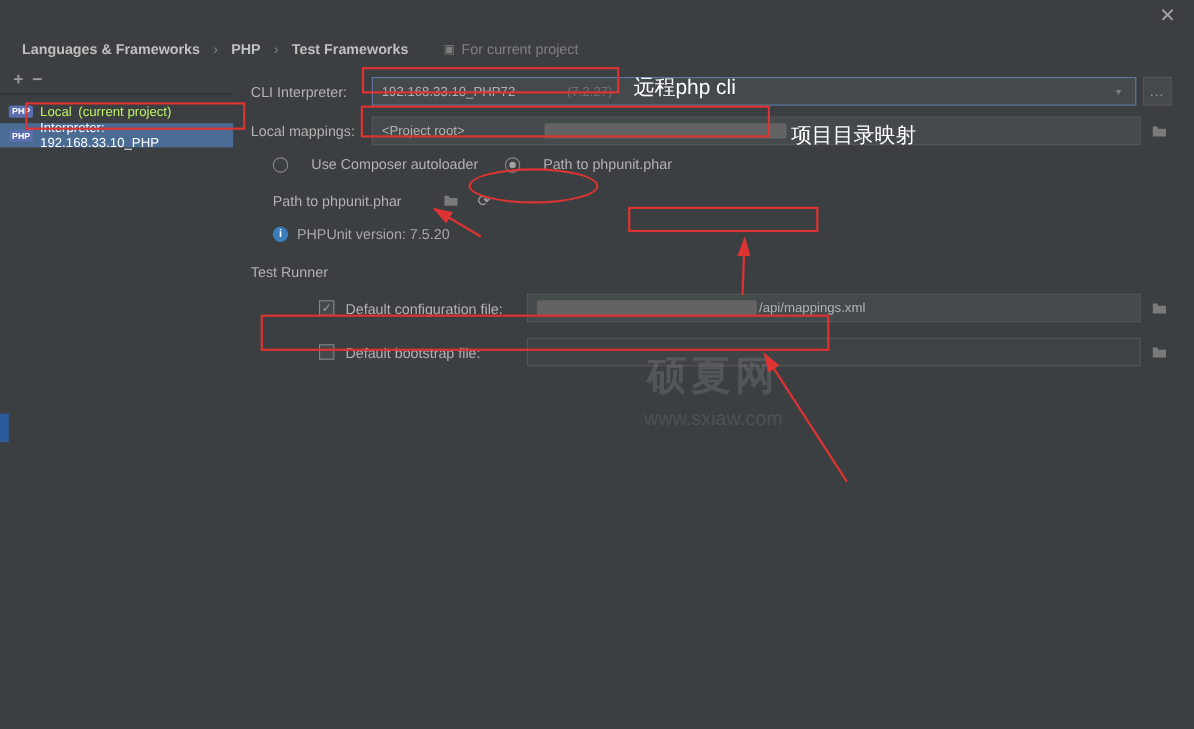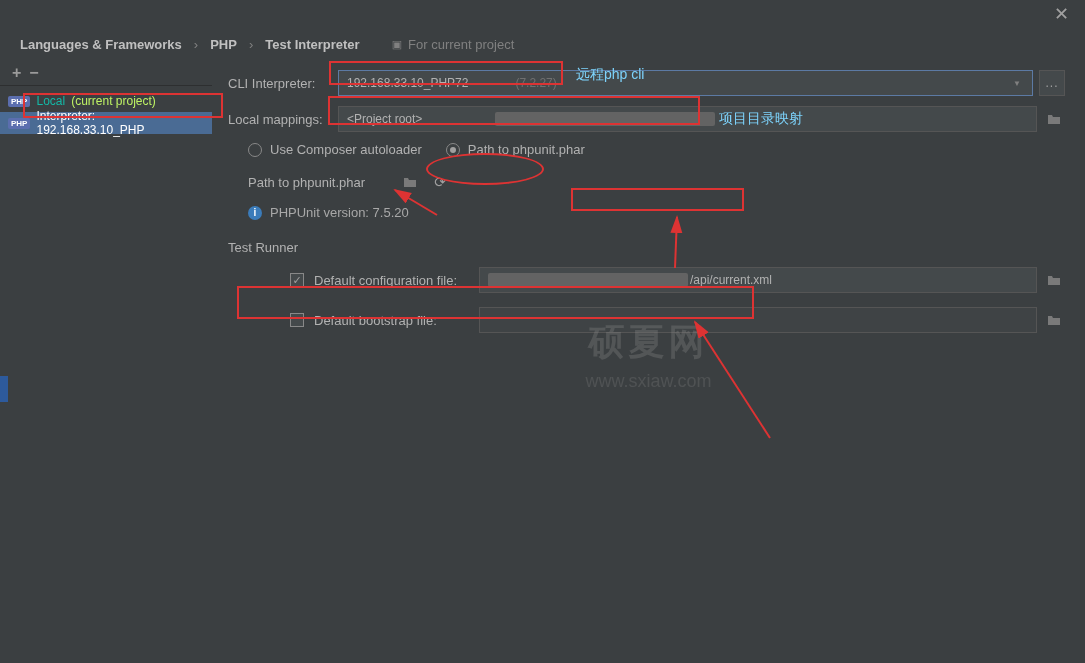--- a/index.html
+++ b/index.html
@@ -19,60 +19,60 @@
 
 .content { flex: 1; display: flex; }
 
 .sidebar { width: 212px; border-right: none; display: flex; flex-direction: column; background: #3b3f41; }
 .toolbar { height: 26px; display: flex; align-items: center; gap: 8px; padding: 0 12px; border-bottom: 1px solid #2d2f30; }
 .tool-btn { color: #9b9b9b; font-size: 16px; font-weight: bold; cursor: pointer; }
 .tree { flex: 1; padding-top: 4px; }
 .tree-item { height: 22px; display: flex; align-items: center; padding: 0 8px; gap: 6px; font-size: 12px; cursor: pointer; }
 .tree-item.sel { background: #4a6b94; color: #fff; }
 .php-badge { background: #5b6eae; color: #fff; font-size: 8px; padding: 1px 3px; border-radius: 2px; font-weight: bold; }
-.local-label { color: #14b8a6; }
+.local-label { color: #bef264; }
 .local-hint { color: #bef264; }
 
 .main { flex: 1; padding: 10px 20px 10px 16px; position: relative; }
 .field-row { display: flex; align-items: center; margin-bottom: 10px; }
 .field-label { width: 110px; color: #b2b2b2; flex-shrink: 0; }
 .input-box { flex: 1; height: 16px; background: #44494b; border: 1px solid #555; color: #a8a8a8; display: flex; align-items: center; padding: 12px 8px; font-size: 12px; gap: 43px; }
 .input-box.sel { border: 1px solid #5c7aa4; background: #44494b; }
 .input-val { color: #b2b2b2; }
 .input-dim { color: #707070; margin-left: 4px; }
 .dropdown-arrow { margin-left: auto; width: 14px; height: 14px; color: #808080; display: flex; align-items: center; justify-content: center; font-size: 8px; }
 .browse-btn { width: 26px; height: 26px; background: #44494b; border: 1px solid #555; margin-left: 6px; color: #a0a0a0; display: flex; align-items: center; justify-content: center; cursor: pointer; font-size: 12px; letter-spacing: 1px; }
 .folder-icon-btn { width: 22px; height: 22px; color: #7a7a7a; display: flex; align-items: center; justify-content: center; margin-left: 6px; cursor: pointer; }
 .refresh-btn { width: 22px; height: 22px; color: #a0a0a0; margin-left: 8px; display: flex; align-items: center; justify-content: center; cursor: pointer; font-size: 14px; }
 
 .section-title { color: #b2b2b2; margin: 20px 0 12px 0; font-size: 13px; }
 .indent { margin-left: 20px; }
 
 .radio-row { display: flex; align-items: center; gap: 24px; margin-bottom: 14px; }
-.radio-opt { display: flex; align-items: center; gap: 8px; cursor: pointer; }
+.radio-opt { display: flex; align-items: center; gap: 21px; cursor: pointer; }
 .radio-circle { width: 14px; height: 14px; border: 1px solid #888; border-radius: 50%; display: flex; align-items: center; justify-content: center; }
 .radio-circle.checked::after { content: ""; width: 6px; height: 6px; background: #a0a0a0; border-radius: 50%; }
 
 .path-input-row { display: flex; align-items: center; margin-bottom: 12px; }
 .path-label { width: 145px; color: #b2b2b2; flex-shrink: 0; }
 .path-box { flex: 1; height: 26px; background: #44494b; border: 1px solid #555; display: flex; align-items: center; padding: 0 8px; font-size: 12px; position: relative; }
 .path-gray { width: 160px; height: 14px; background: #636363; border-radius: 2px; display: inline-block; }
 .path-text { color: #b2b2b2; margin-left: 2px; }
 
 .info-row { display: flex; align-items: center; gap: 8px; color: #a8a8a8; margin-top: 8px; }
 .info-ico { width: 14px; height: 14px; background: #3b7cba; border-radius: 50%; color: #fff; font-size: 10px; font-weight: bold; display: flex; align-items: center; justify-content: center; }
 
 .check-row { display: flex; align-items: center; margin-bottom: 14px; padding-left: 42px; }
 .checkbox { width: 14px; height: 14px; border: 1px solid #888; margin-right: 10px; display: flex; align-items: center; justify-content: center; cursor: pointer; background: #44494b; }
 .checkbox.checked::after { content: "✓"; color: #a0a0a0; font-size: 11px; }
 .check-label { color: #b2b2b2; width: 165px; flex-shrink: 0; }
 
 .red-box { position: absolute; border: 2px solid #dd3333; pointer-events: none; }
 .red-ellipse { position: absolute; border: 2px solid #dd3333; border-radius: 50%; pointer-events: none; }
-.red-label { position: absolute; color: #7dd3fc; font-size: 14px; pointer-events: none; }
+.red-label { position: absolute; color: #ffffff; font-size: 19px; pointer-events: none; }
 
 .watermark { position: absolute; left: 50%; top: 50%; transform: translate(-50%, -60%); text-align: center; pointer-events: none; opacity: 0.25; }
 .wm-big { font-size: 36px; color: #9a9a9a; font-weight: bold; letter-spacing: 4px; }
 .wm-small { font-size: 18px; color: #8a8a8a; margin-top: 4px; }
 
 svg.arrow { position: absolute; pointer-events: none; overflow: visible; }
 svg.arrow line { stroke: #dd3333; stroke-width: 2; }
 svg.arrow polygon { fill: #dd3333; }
 
 .blue-strip { position: absolute; left: 0; top: 376px; width: 8px; height: 26px; background: #2d5a9c; }
@@ -85,21 +85,21 @@
 <div class="window">
   <div class="titlebar">
     <span class="close-x">✕</span>
   </div>
 
   <div class="breadcrumb-row">
     <span class="bc-item strong">Languages &amp; Frameworks</span>
     <span class="bc-sep">›</span>
     <span class="bc-item strong">PHP</span>
     <span class="bc-sep">›</span>
-    <span class="bc-item strong">Test Interpreter</span>
+    <span class="bc-item strong">Test Frameworks</span>
     <span class="project-hint">
       <span class="proj-icon">▣</span>
       <span>For current project</span>
     </span>
   </div>
 
   <div class="content">
     <div class="sidebar">
       <div class="toolbar">
         <span class="tool-btn">+</span>
@@ -173,21 +173,21 @@
       </div>
 
       <div class="section-title">Test Runner</div>
 
       <div class="indent">
         <div class="check-row">
           <span class="checkbox checked"></span>
           <span class="check-label">Default configuration file:</span>
           <div class="path-box">
             <span class="path-gray" style="width:200px"></span>
-            <span class="path-text">/api/current.xml</span>
+            <span class="path-text">/api/mappings.xml</span>
           </div>
           <div class="folder-icon-btn">
             <svg width="14" height="12" class="folder-svg">
                 <path d="M1 2 L5 2 L6 4 L13 4 L13 11 L1 11 Z"></path>
               </svg>
           </div>
         </div>
 
         <div class="check-row">
           <span class="checkbox"></span>

